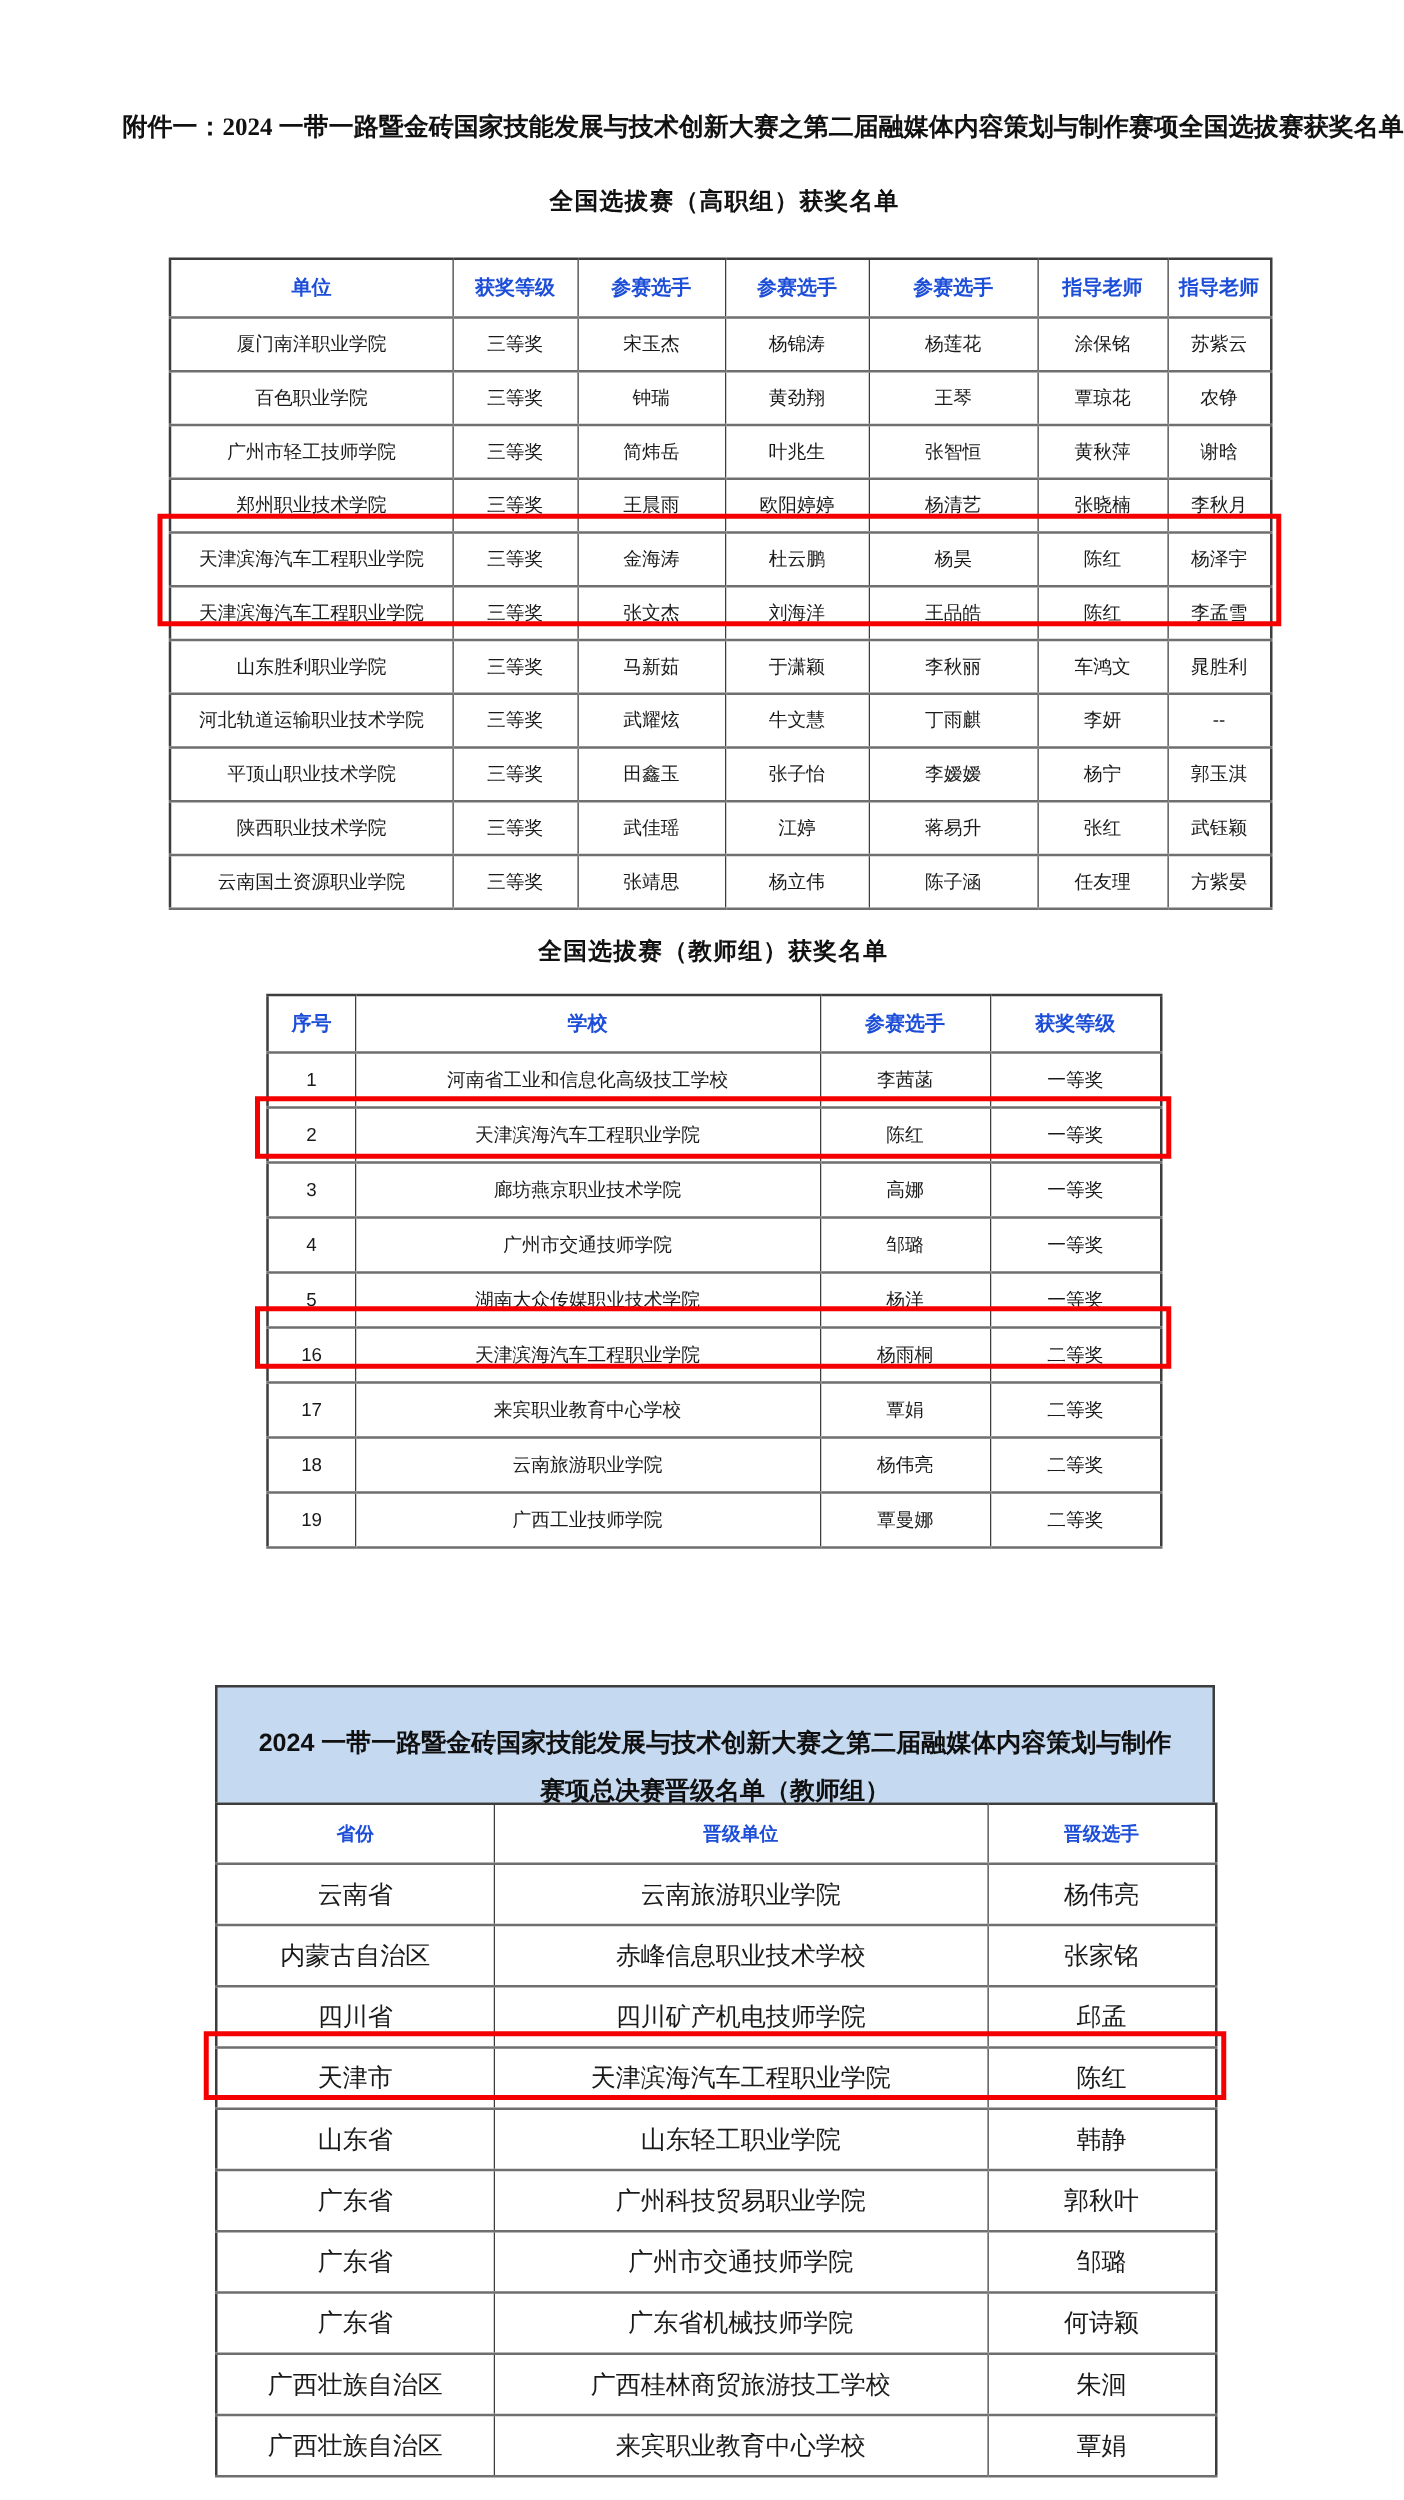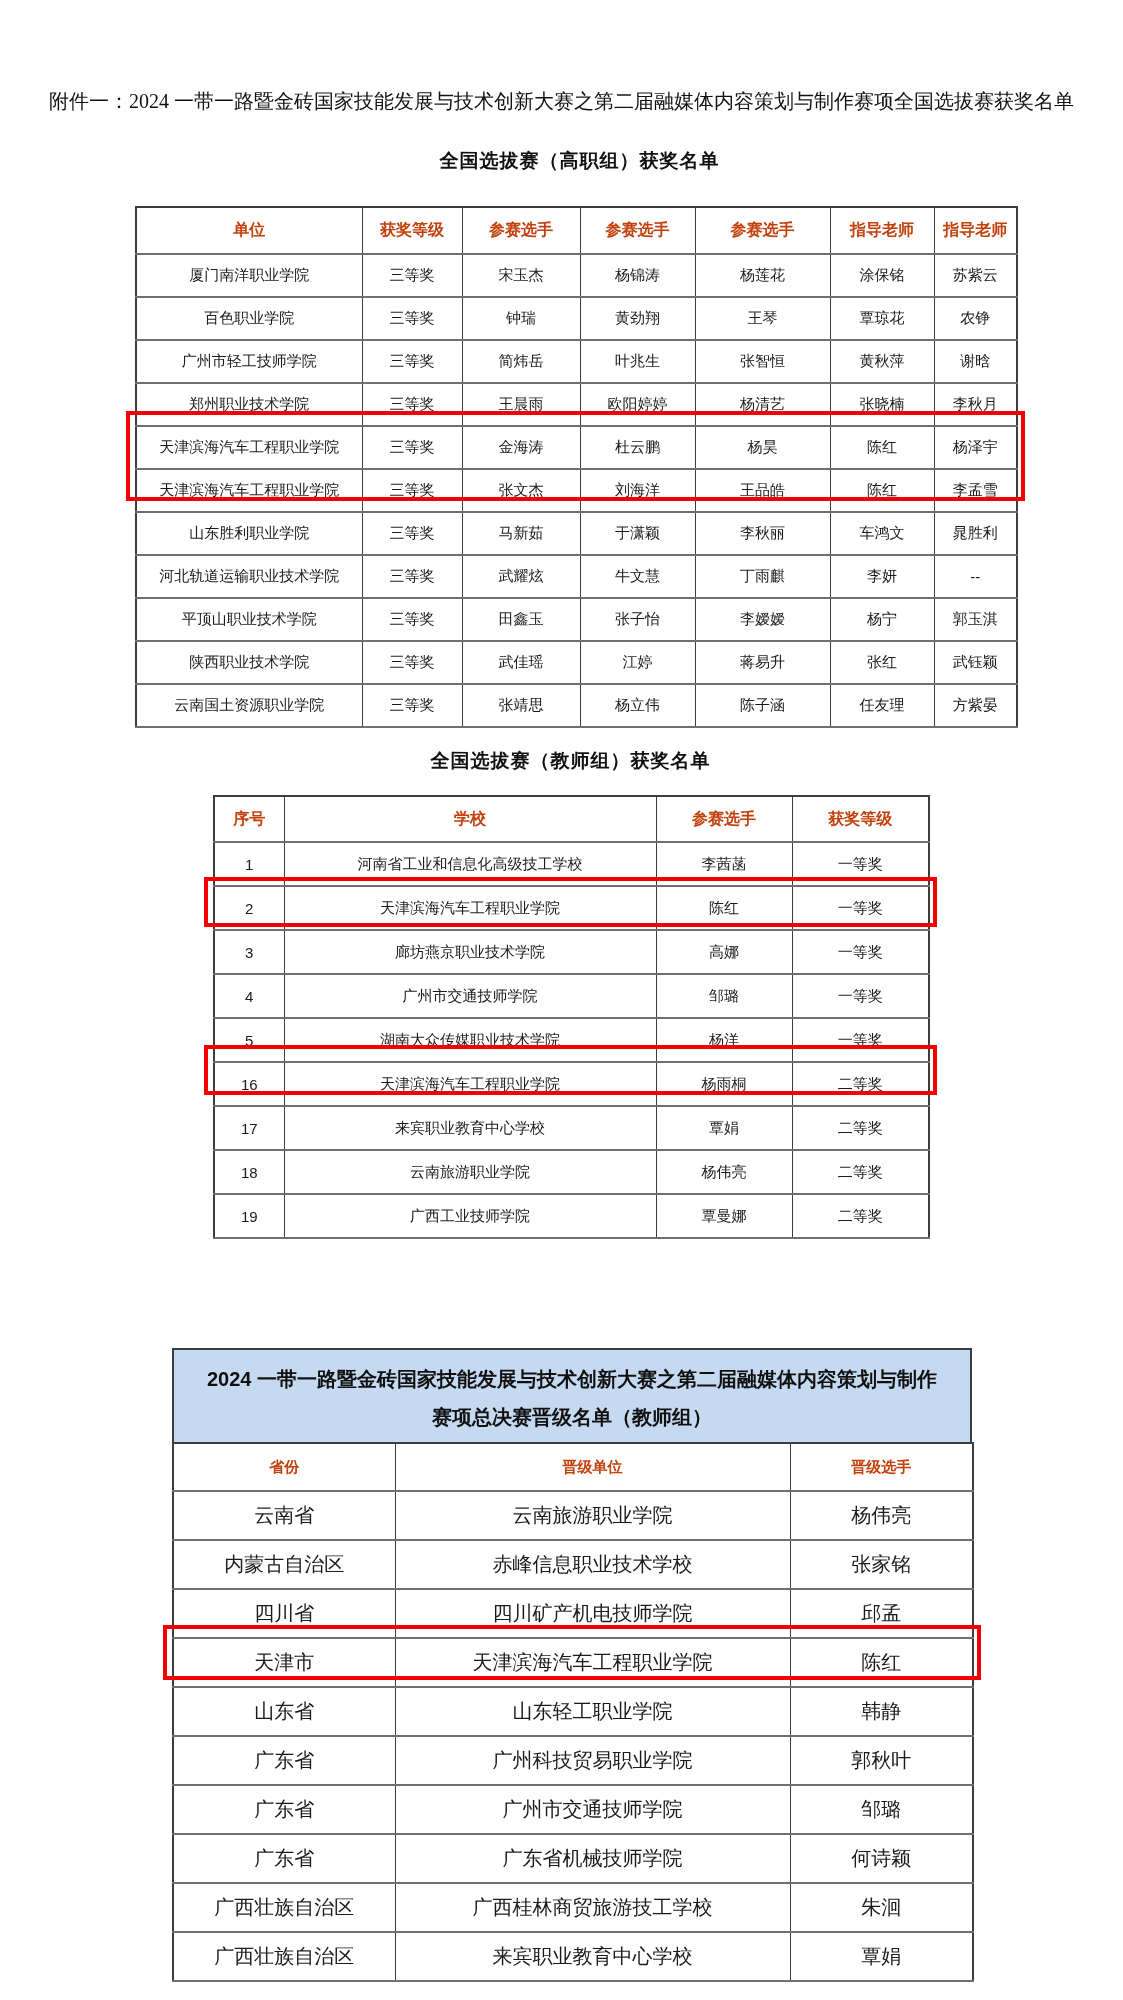--- a/index.html
+++ b/index.html
@@ -1,55 +1,55 @@
 <!DOCTYPE html>
 <html><head>
 <meta charset="utf-8">
 <style>
   html,body{margin:0;padding:0;}
   body{
     width:1123px;height:2000px;position:relative;background:#ffffff;
     font-family:"Liberation Sans", sans-serif;color:#1a1a1a;overflow:hidden;
   }
   .doc-title{
-    position:absolute;top:88px;left:0;width:100%;text-align:center;
-    font-family:"Liberation Serif", serif;font-weight:normal;font-size:20px;color:#111;
+    position:absolute;top:88px;left:0;width:100%;text-align:right;
+    font-family:"Liberation Serif", serif;font-weight:bold;font-size:20px;color:#111;
   }
   .section-title{
     position:absolute;text-align:center;
     font-family:"Liberation Serif", serif;font-weight:bold;font-size:19px;color:#111;
     letter-spacing:1px;
   }
   .tbl{position:absolute;}
   .tbl table{
     width:100%;border-collapse:collapse;table-layout:fixed;
     border:2px solid #3d3d3d;
   }
   .tbl th,.tbl td{
     text-align:center;vertical-align:middle;overflow:hidden;white-space:nowrap;
     border-left:1px solid #3d3d3d;border-right:1px solid #3d3d3d;
     border-top:2px solid #6f6f6f;border-bottom:2px solid #6f6f6f;
     padding:0 2px;
   }
-  .tbl th{font-weight:bold;color:#c2410c;border-top:2px solid #3d3d3d;}
+  .tbl th{font-weight:bold;color:#1d4ed8;border-top:2px solid #3d3d3d;}
   
   #t1 th{height:45px;font-size:16px;}
   #t1 td{height:41px;font-size:15px;}
   
   #t2 th{height:44px;font-size:16px;}
   #t2 td{height:42px;font-size:15px;}
   
   #t3 th{height:46px;font-size:15px;}
   #t3 td{height:47px;font-size:20px;}
 
   .banner{
     position:absolute;left:172px;top:1348px;width:800px;height:94px;
     box-sizing:border-box;border:2px solid #3d3d3d;border-bottom:none;
     text-align:center;font-weight:bold;font-size:20px;color:#101010;
-    padding-top:10px;line-height:38px;
+    padding-top:26px;line-height:38px;
   }
   .red-box{
     position:absolute;box-sizing:border-box;pointer-events:none;z-index:5;
     left:-9px;width:calc(100% + 18px);
   }
 </style>
 </head>
 <body>
 
 <div class="doc-title">附件一：2024 一带一路暨金砖国家技能发展与技术创新大赛之第二届融媒体内容策划与制作赛项全国选拔赛获奖名单</div>

